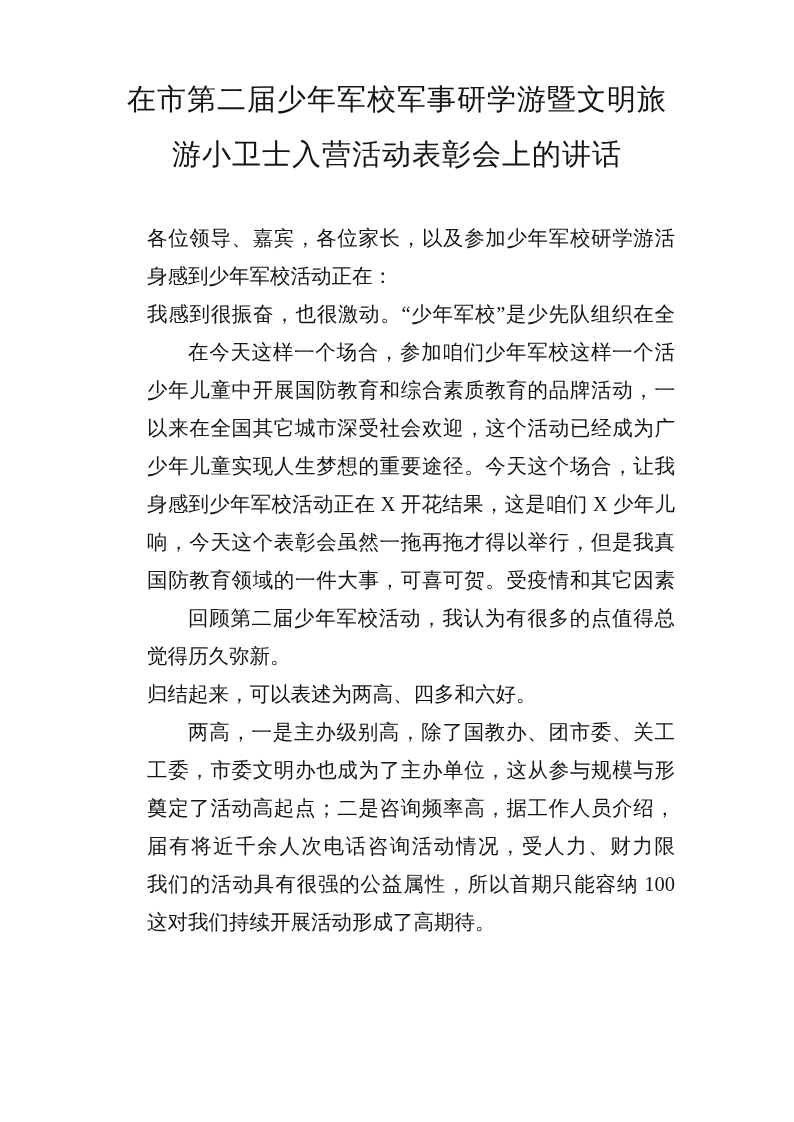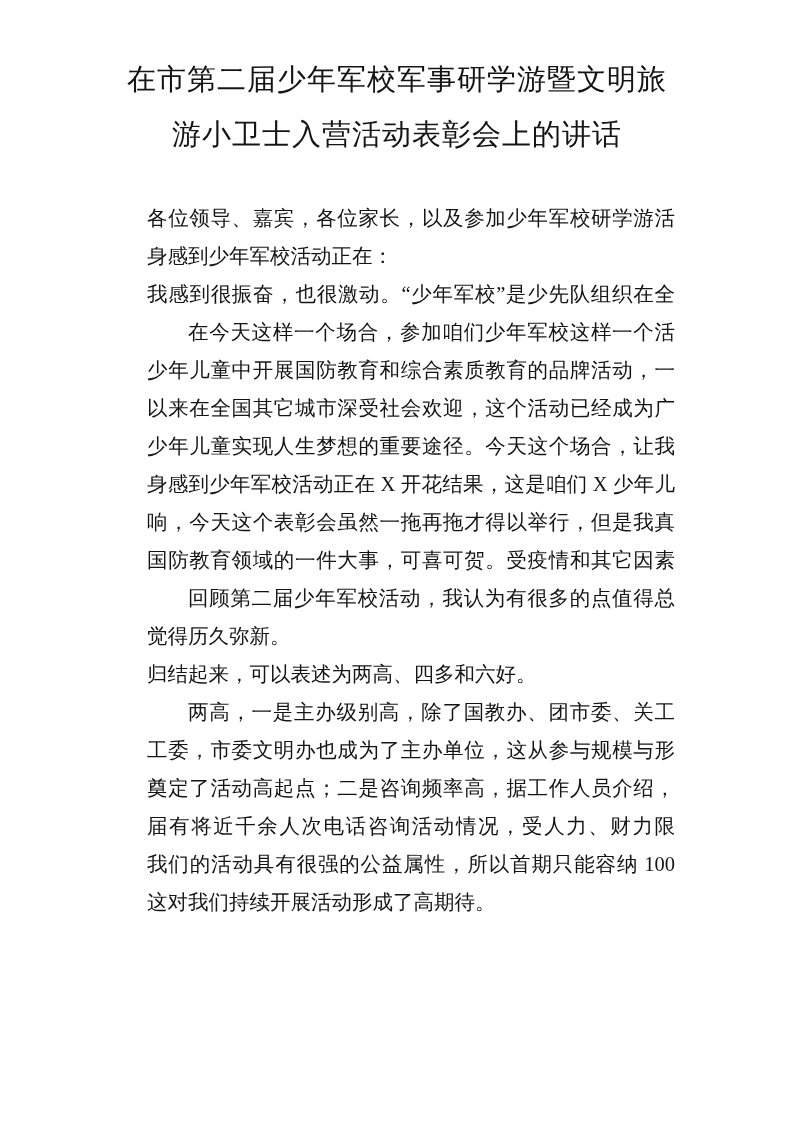--- a/index.html
+++ b/index.html
@@ -10,21 +10,21 @@
   body {
     width: 794px;
     height: 1122px;
     font-family: "Liberation Serif", "DejaVu Serif", serif;
     color: #141414;
   }
   .page {
     box-sizing: border-box;
     width: 794px;
     height: 1122px;
-    padding: 52px 119px 0 119px;
+    padding: 72px 119px 0 119px;
     overflow: hidden;
     background: #ffffff;
   }
   .doc-title {
     width: 556px;
   }
   .title-line {
     font-size: 29px;
     line-height: 55px;
     text-align: center;

